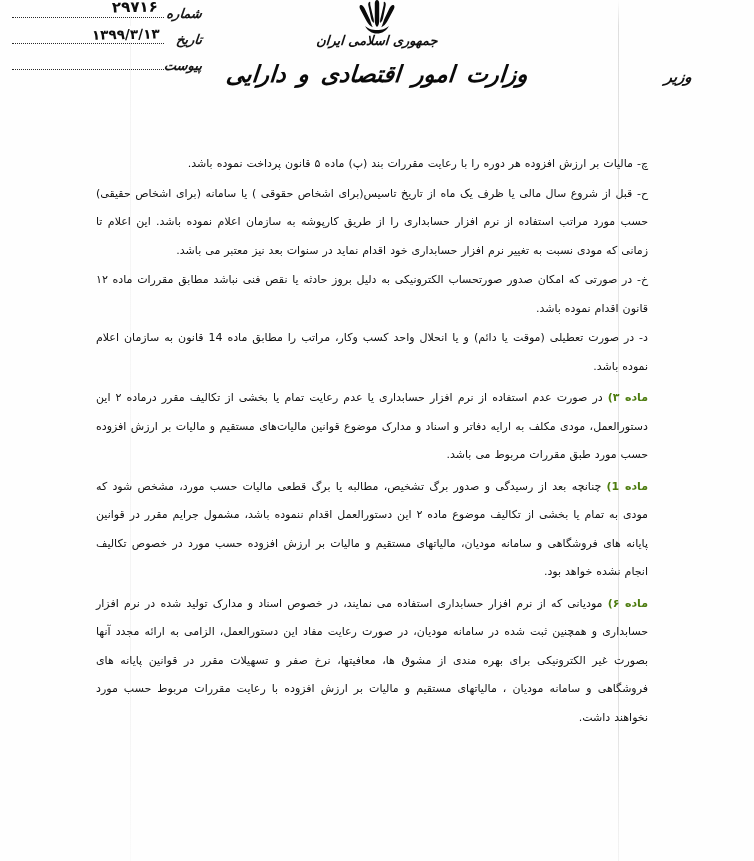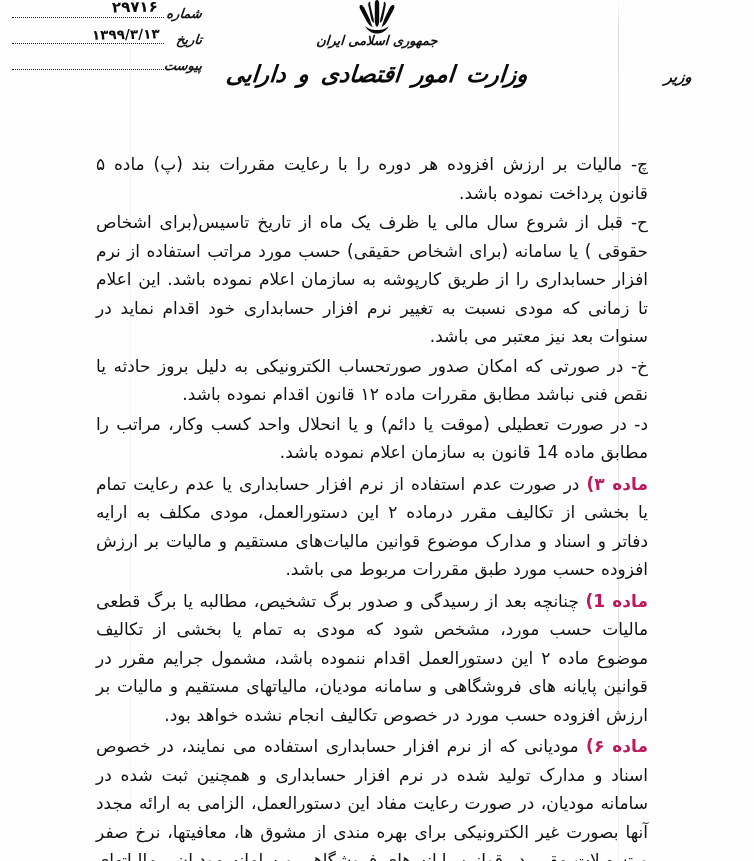--- a/index.html
+++ b/index.html
@@ -153,30 +153,30 @@
     top: 150px;
     left: 96px;
     right: 106px;
     direction: rtl;
     text-align: justify;
     text-align-last: right;
   }
   p.para {
     margin: 0 0 2px 0;
     font-family: "DejaVu Sans", "Liberation Sans", sans-serif;
-    font-size: 17px;
+    font-size: 11px;
     line-height: 28.5px;
     color: #111111;
     text-align: justify;
     text-justify: inter-word;
     word-spacing: 0.5px;
   }
   p.para .lead {
     font-weight: 700;
-    color: #be185d;
+    color: #4d7c0f;
   }
   
   p.gap-sm { margin-bottom: 1px; }
   p.gap-md { margin-bottom: 3px; }
 </style>
 </head>
 <body>
 
 <div class="page">
 

